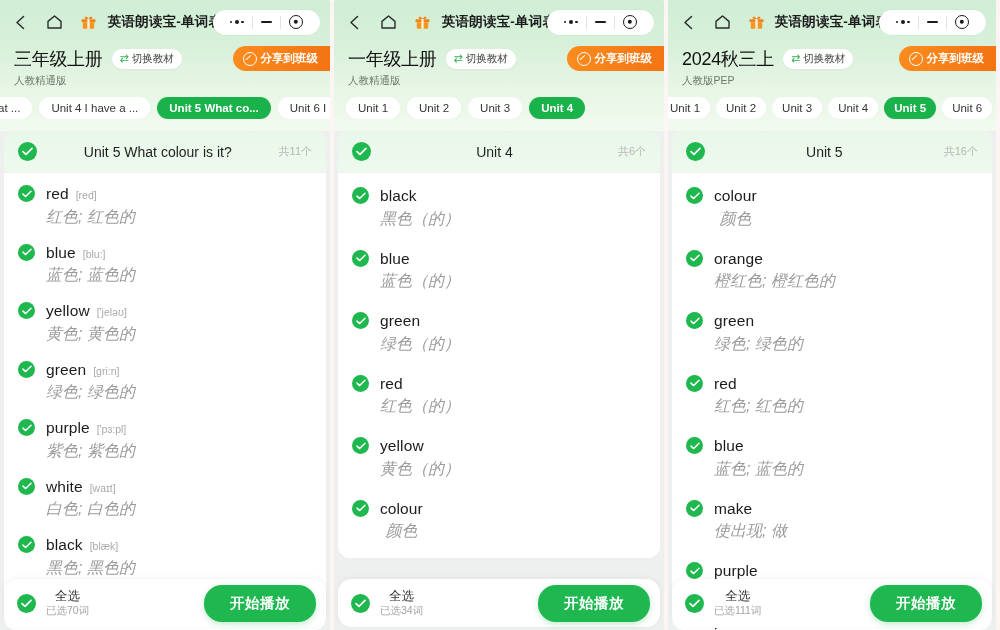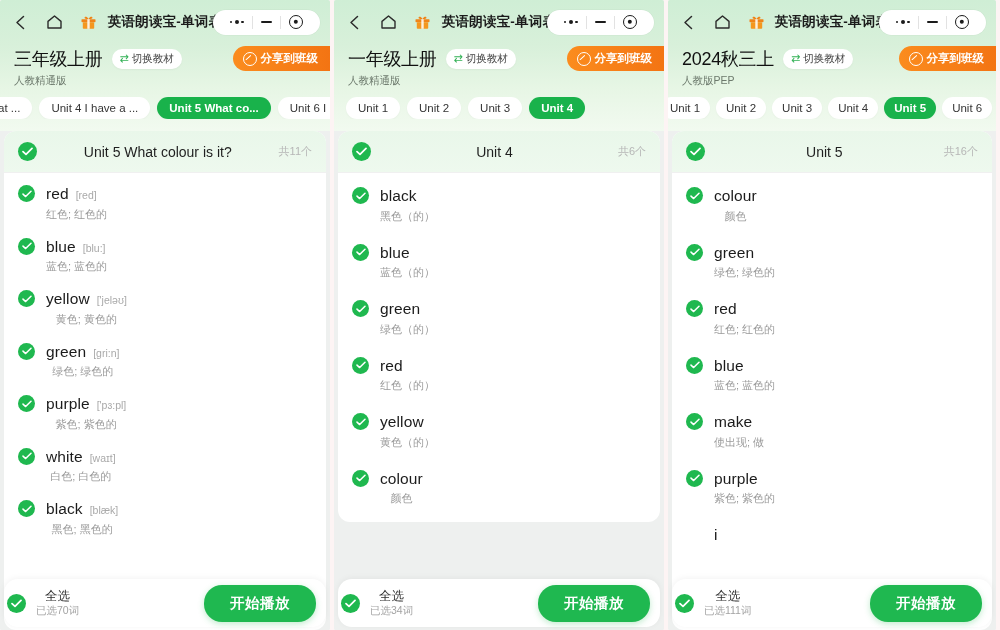--- a/index.html
+++ b/index.html
@@ -106,28 +106,28 @@
     display:flex;align-items:center;justify-content:center;cursor:pointer;
   }
   .check svg{display:block;}
   .check.sm{width:17px;height:17px;}
 
   .wordlist{padding:4px 0 0 0;}
   .word-row{display:flex;align-items:flex-start;gap:11px;padding:8px 14px 8px 14px;}
   .word-main{display:flex;align-items:baseline;gap:7px;line-height:1;}
   .word-en{font-size:15.5px;color:#1b1b1b;font-weight:500;letter-spacing:.1px;}
   .word-ipa{font-size:10.5px;color:#a9a9a9;}
-  .word-cn{font-size:11px;color:#9b9b9b;margin-top:5px;}
+  .word-cn{font-size:16px;color:#9b9b9b;margin-top:5px;font-style:italic;}
   .word-txt{display:flex;flex-direction:column;padding-top:1px;}
 
   
   .botwrap{position:absolute;left:0;right:0;bottom:0;padding:0 4px 3px 4px;}
   .botbar{
     background:#fff;border-radius:14px;height:48px;
-    display:flex;align-items:center;padding:0 10px 0 3px;gap:10px;
+    display:flex;align-items:center;padding:0 10px 0 13px;gap:10px;
     box-shadow:0 -1px 6px rgba(0,0,0,.05);
   }
   .sel-txt{display:flex;flex-direction:column;line-height:1.25;}
   .sel-all{font-size:12.5px;color:#2c2c2c;font-weight:500;}
   .sel-cnt{font-size:10.5px;color:#a3a3a3;}
   .play-btn{
     margin-left:auto;background:#1fb850;color:#fff;font-weight:700;font-size:14.5px;
     border-radius:18px;padding:9px 26px;cursor:pointer;letter-spacing:.5px;
     box-shadow:0 2px 6px rgba(31,184,80,.28);
   }
@@ -600,20 +600,33 @@
             </span>
           </div>
           <div class="word-row" style="padding-top:10px;padding-bottom:10px;">
             <span class="check sm">
                 <svg width="10" height="8" viewBox="0 0 11 9">
                   <path d="M1 4.6 L4 7.4 L10 1.4" fill="none" stroke="#fff" stroke-width="1.7" stroke-linecap="round" stroke-linejoin="round"></path>
                 </svg>
               </span>
             <span class="word-txt">
               <span class="word-main">
+                <span class="word-en">orange</span>
+              </span>
+              <span class="word-cn">橙红色; 橙红色的</span>
+            </span>
+          </div>
+          <div class="word-row" style="padding-top:10px;padding-bottom:10px;">
+            <span class="check sm">
+                <svg width="10" height="8" viewBox="0 0 11 9">
+                  <path d="M1 4.6 L4 7.4 L10 1.4" fill="none" stroke="#fff" stroke-width="1.7" stroke-linecap="round" stroke-linejoin="round"></path>
+                </svg>
+              </span>
+            <span class="word-txt">
+              <span class="word-main">
                 <span class="word-en">green</span>
               </span>
               <span class="word-cn">绿色; 绿色的</span>
             </span>
           </div>
           <div class="word-row" style="padding-top:10px;padding-bottom:10px;">
             <span class="check sm">
                 <svg width="10" height="8" viewBox="0 0 11 9">
                   <path d="M1 4.6 L4 7.4 L10 1.4" fill="none" stroke="#fff" stroke-width="1.7" stroke-linecap="round" stroke-linejoin="round"></path>
                 </svg>

